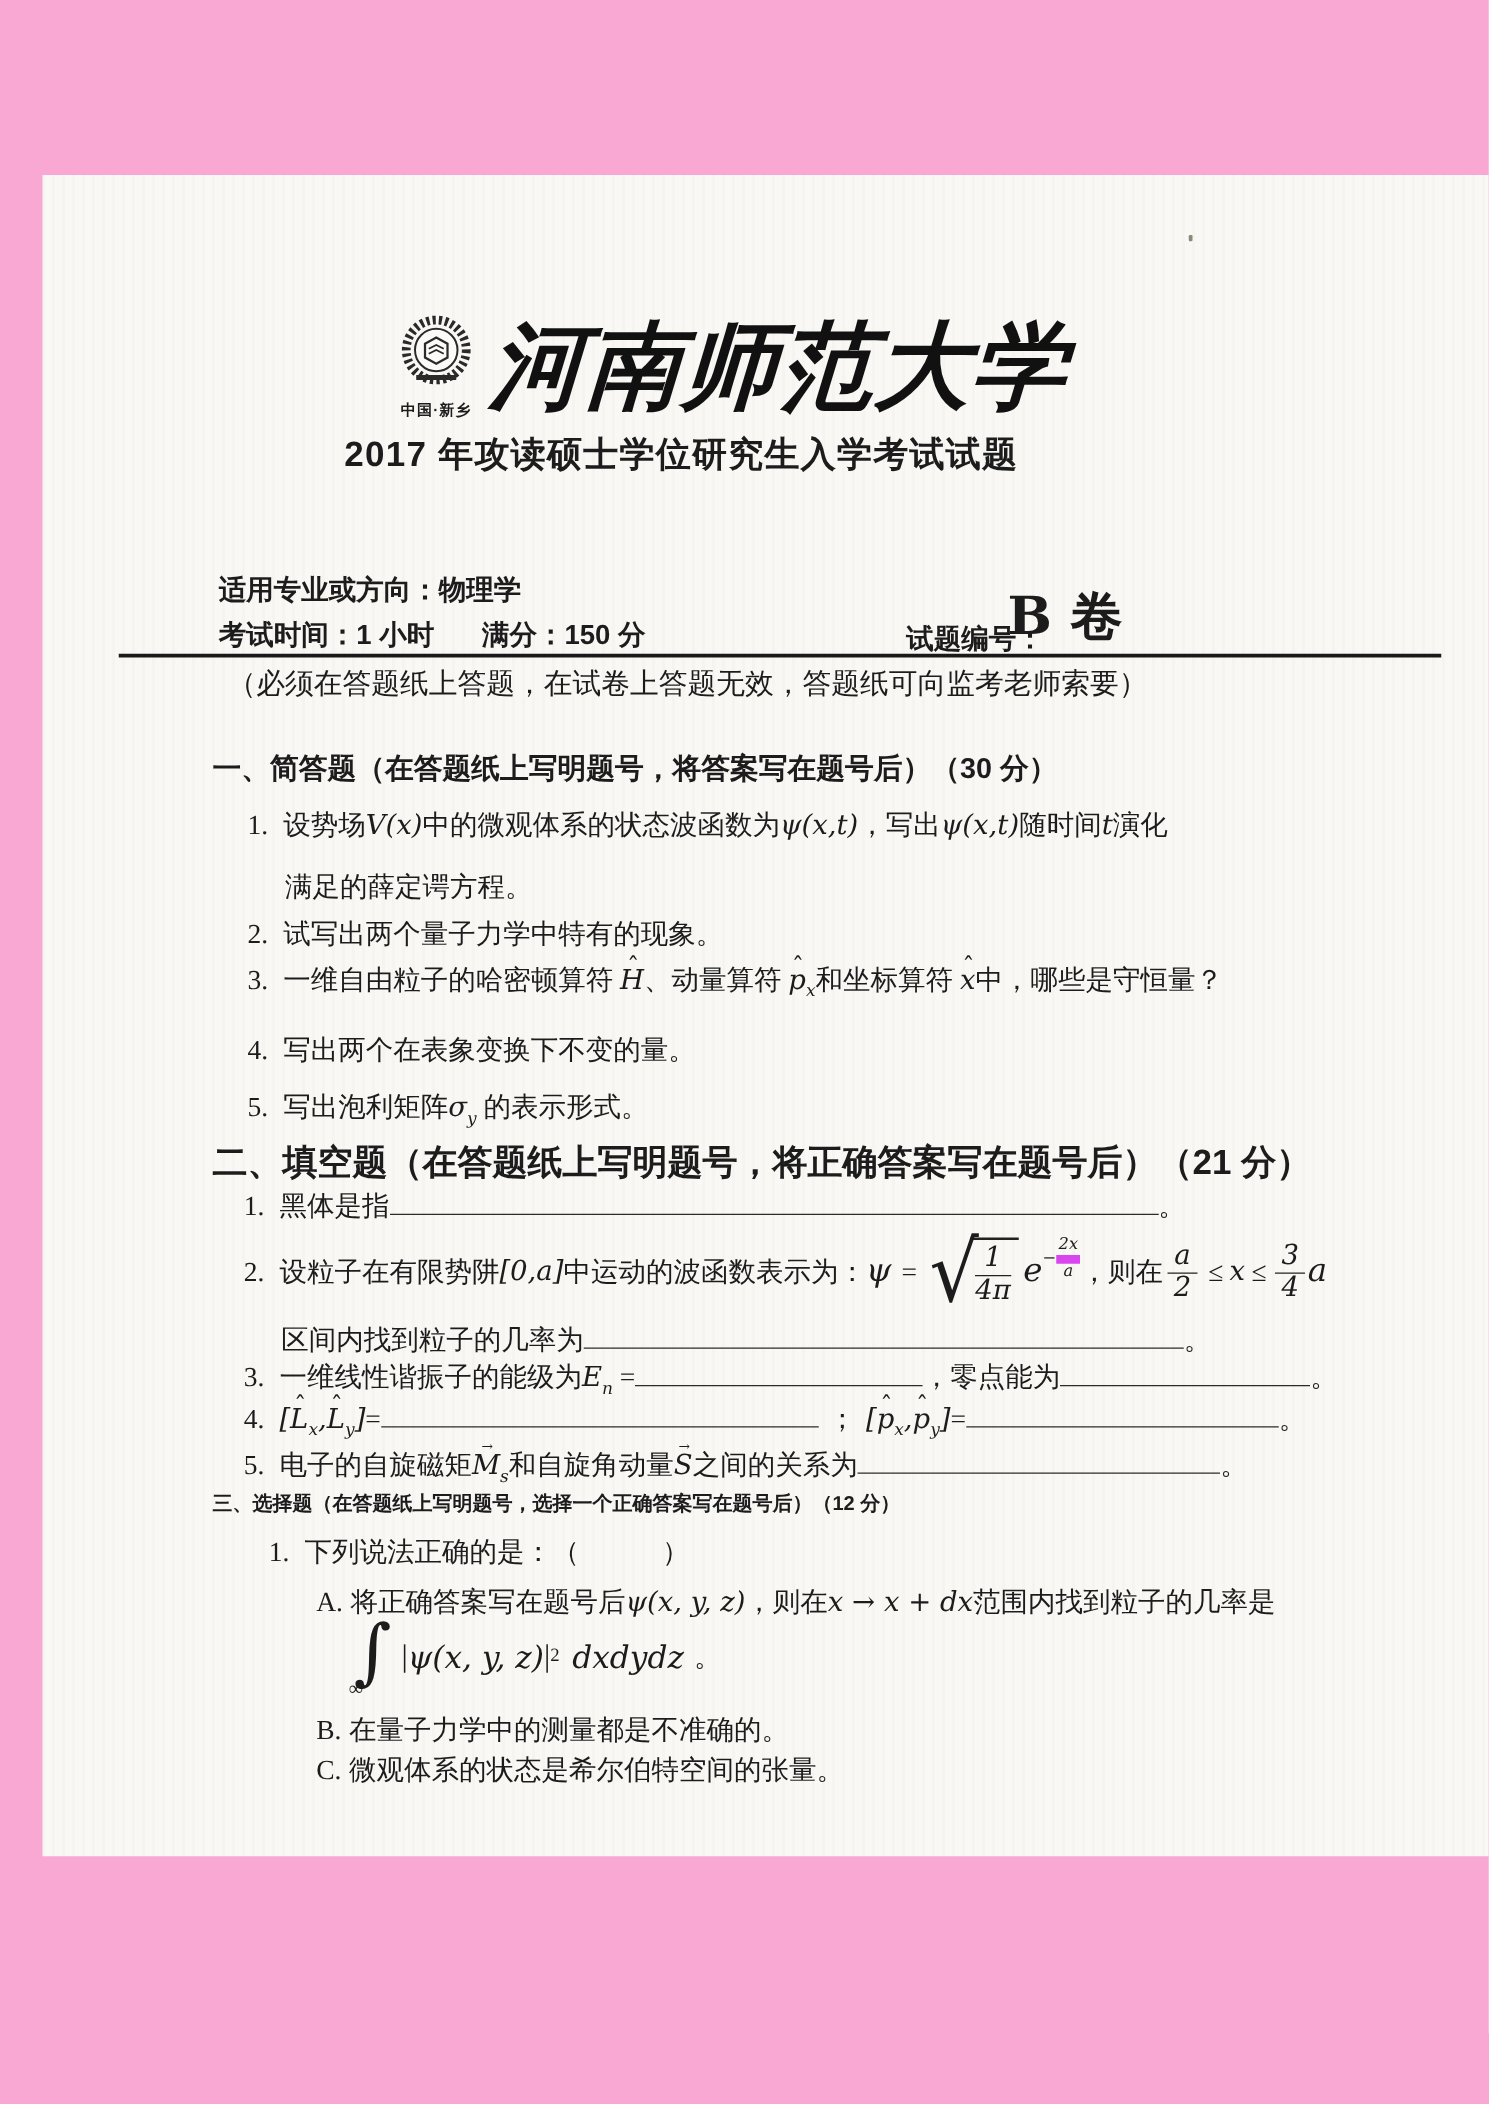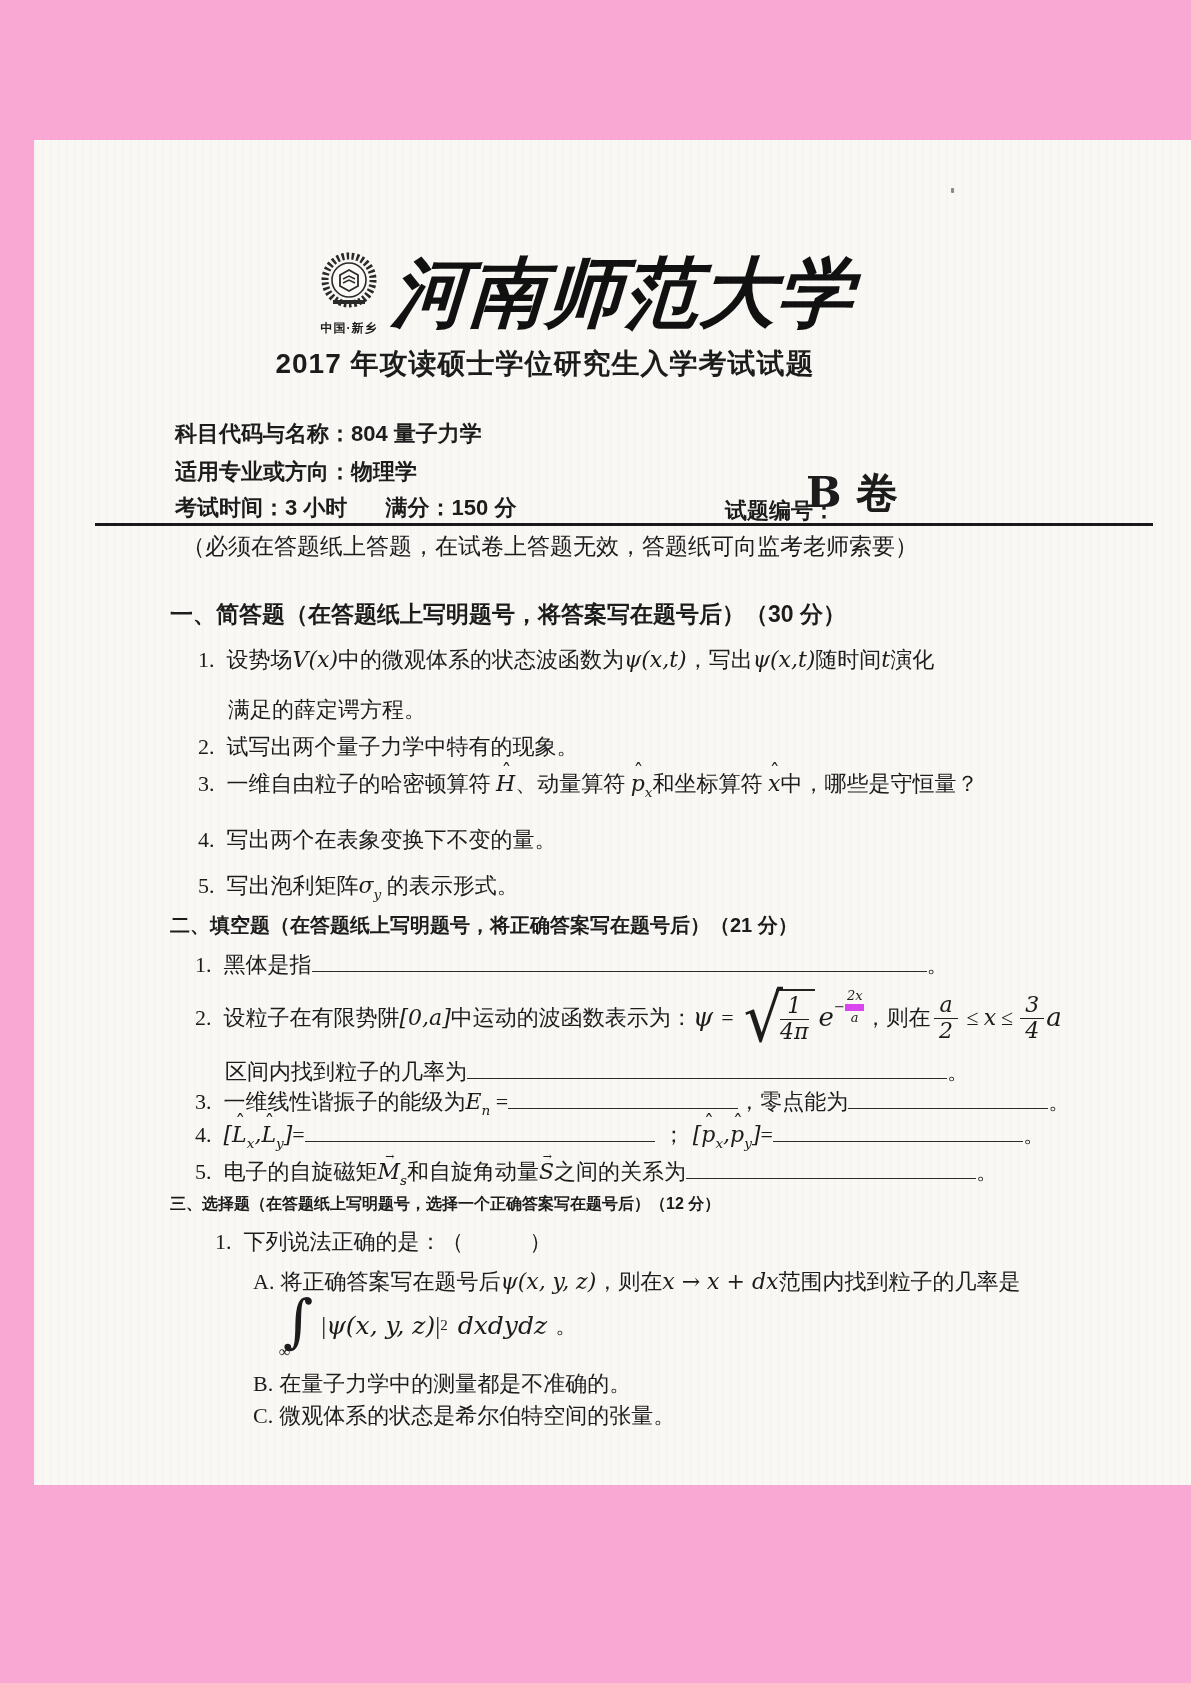--- a/index.html
+++ b/index.html
@@ -56,28 +56,25 @@
       <path d="M21 23 L30 18 L39 23 L39 34 L30 39 L21 34 Z" fill="none" stroke="#2a2a2a" stroke-width="1.8"></path>
       <path d="M24 27 L30 24 L36 27 M24 31 L30 28 L36 31" fill="none" stroke="#2a2a2a" stroke-width="1.4"></path>
       <path d="M14 50 L46 50" stroke="#2a2a2a" stroke-width="4"></path>
     </svg>
     <div class="seal-caption">中国·新乡</div>
   </div>
   <div class="line uni-name" style="left:392px;top:244px;">河南师范大学</div>
 
   <div class="line hei" style="left:95px;top:346px;width:900px;text-align:center;font-size:28px;letter-spacing:1px;">2017 年攻读硕士学位研究生入学考试试题</div>
 
-  <div class="line hei" style="left:175px;top:420px;">
-    <span>科目代码与名称：</span><span>804 量子力学</span>
-  </div>
   <div class="line hei" style="left:175px;top:458px;">
     <span>适用专业或方向：</span><span>物理学</span>
   </div>
   <div class="line hei" style="left:175px;top:494px;">
-    <span>考试时间：</span><span>3 小时</span>
+    <span>考试时间：</span><span>1 小时</span>
     <span style="display:inline-block;width:26px;"></span>
     <span>满分：</span><span>150 分</span>
   </div>
   <div class="line hei" style="left:683px;top:497px;margin-left:42px;">试题编号：</div>
   <div class="line" style="left:806px;top:466px;font-size:42px;font-weight:bold;font-family:'DejaVu Serif',serif;">B 卷</div>
 
   <div class="rule" style="left:95px;top:523px;width:1058px;height:3px;"></div>
 
   <div class="line" style="left:182px;top:532px;font-size:23px;">（必须在答题纸上答题，在试卷上答题无效，答题纸可向监考老师索要）</div>
 
@@ -100,21 +97,21 @@
   </div>
 
   <div class="line" style="left:198px;top:826px;">
     <span class="qno">4.</span><span>写出两个在表象变换下不变的量。</span>
   </div>
 
   <div class="line" style="left:198px;top:872px;">
     <span class="qno">5.</span><span>写出泡利矩阵</span><span class="math">σ</span><span class="sub">y</span>&nbsp;<span>的表示形式。</span>
   </div>
 
-  <div class="line hei" style="left:170px;top:912px;font-size:20px;text-align:center;">二、填空题（在答题纸上写明题号，将正确答案写在题号后）（21 分）</div>
+  <div class="line hei" style="left:170px;top:912px;font-size:28px;text-align:center;">二、填空题（在答题纸上写明题号，将正确答案写在题号后）（21 分）</div>
 
   <div class="line" style="left:195px;top:948px;">
     <span class="qno">1.</span><span>黑体是指</span><span class="blank" style="width:615px;"></span><span>。</span>
   </div>
 
   <div class="line flexline" style="left:195px;top:985px;height:66px;">
     <span class="qno">2.</span>
       <span>设粒子在有限势阱</span>
       <span class="math">[0,a]</span>
       <span>中运动的波函数表示为：</span>

